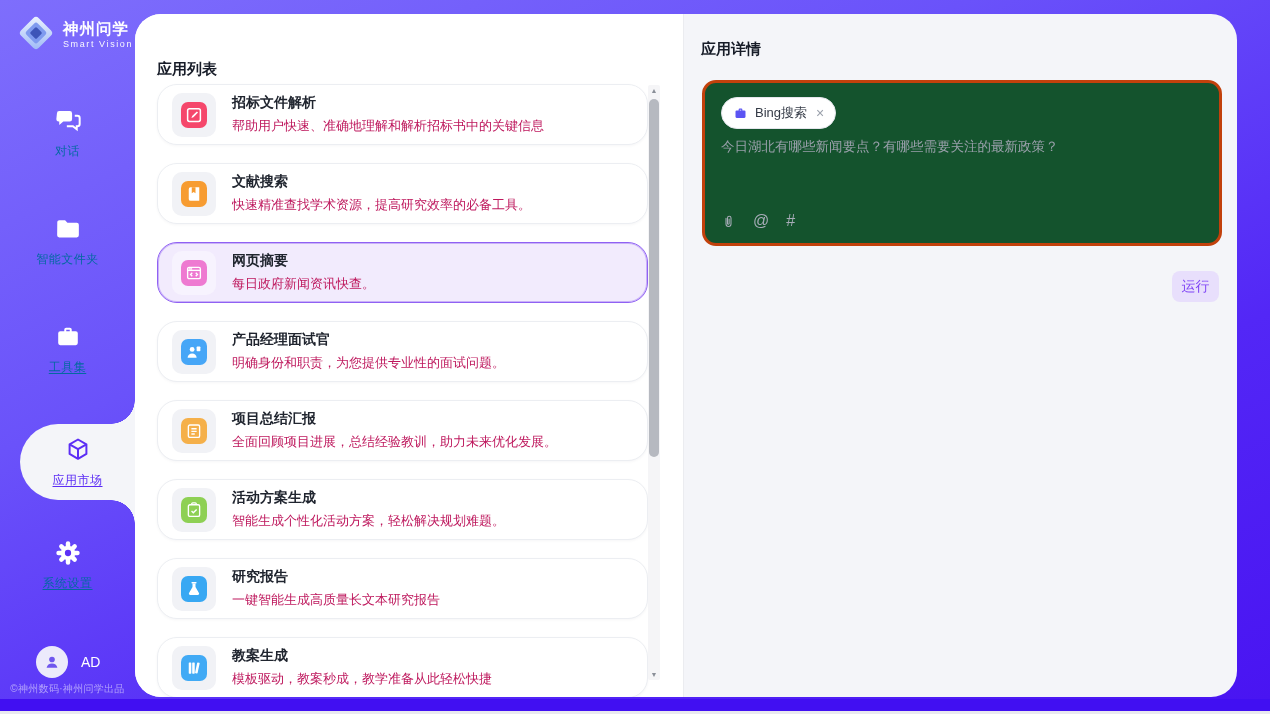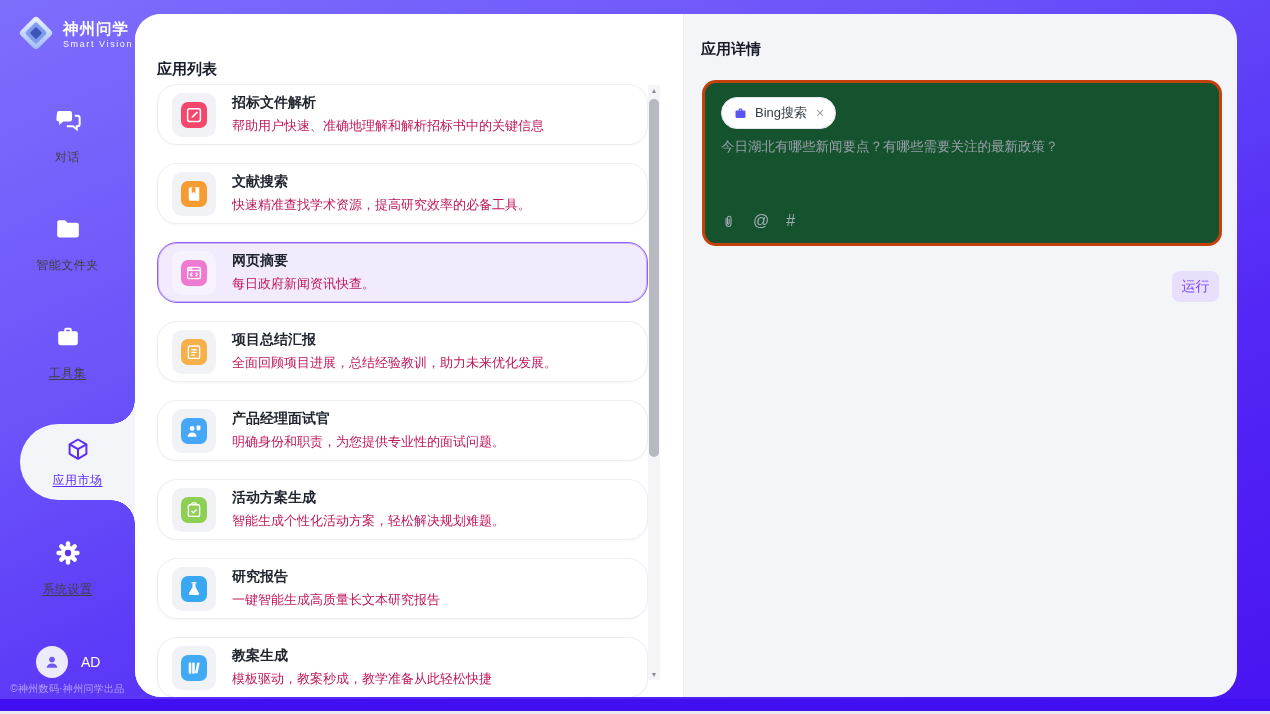--- a/index.html
+++ b/index.html
@@ -13,21 +13,21 @@
   .frame{position:absolute;left:0;top:0;right:0;height:699px;
     background:linear-gradient(155deg,#7e6efc 0%,#6a52fa 35%,#5327f6 70%,#4914f2 100%);}
   .bluebar{position:absolute;left:0;right:0;bottom:3px;height:12px;background:#410ff2;}
 
   
   .sidebar{position:absolute;left:0;top:0;width:135px;height:671px;}
   .logo{position:absolute;left:16px;top:13px;display:flex;align-items:center;gap:7px;}
   .logo-txt{color:#fff;line-height:1;}
   .logo-title{font-size:15.5px;font-weight:700;letter-spacing:1px;}
   .logo-sub{font-size:9px;letter-spacing:1.6px;margin-top:4px;opacity:.95;}
-  .nav-item{position:absolute;left:0;right:0;display:flex;flex-direction:column;align-items:center;gap:13px;color:#404040;cursor:pointer;}
+  .nav-item{position:absolute;left:0;right:0;display:flex;flex-direction:column;align-items:center;gap:7px;color:#0369a1;cursor:pointer;}
   .nav-item .nav-ico{width:30px;height:30px;display:flex;align-items:center;justify-content:center;}
   .nav-item .nav-label{font-size:12px;letter-spacing:.5px;}
   .nav-item.underlined .nav-label{text-decoration:underline;text-underline-offset:2px;}
   .nav-item.active{left:20px;right:0;height:76px;background:var(--bubble);border-radius:38px 0 0 38px;justify-content:center;gap:7px;color:#5b2df5;}
   .nav-item.active .nav-label{color:#5b2df5;text-decoration:underline;text-underline-offset:2px;}
   .nav-item.active::before,.nav-item.active::after{content:"";position:absolute;right:0;width:24px;height:24px;}
   .nav-item.active::before{top:-24px;background:radial-gradient(circle at 0 0,rgba(0,0,0,0) 23.5px,var(--bubble) 24px);}
   .nav-item.active::after{bottom:-24px;background:radial-gradient(circle at 0 100%,rgba(0,0,0,0) 23.5px,var(--bubble) 24px);}
   .user-row{position:absolute;left:36px;top:646px;display:flex;align-items:center;gap:13px;color:#fff;font-size:14px;cursor:pointer;}
   .avatar{width:32px;height:32px;border-radius:50%;background:#eceafb;display:flex;align-items:center;justify-content:center;}
@@ -205,45 +205,45 @@
               </svg>
             </span>
           </span>
           <span class="item-text">
             <span class="item-name">网页摘要</span>
             <span class="item-desc">每日政府新闻资讯快查。</span>
           </span>
         </div>
         <div class="app-item">
           <span class="item-icon-box">
-            <span class="item-icon" style="background: rgb(245, 176, 74);">
-              <svg viewBox="0 0 24 24" fill="none" stroke="#fff" stroke-width="1.8">
-                <rect x="4.5" y="4" width="15" height="16.5" rx="2"></rect>
-                <path d="M8.5 9h7M8.5 12.5h7M8.5 16h4.5"></path>
-              </svg>
-            </span>
-          </span>
-          <span class="item-text">
-            <span class="item-name">项目总结汇报</span>
-            <span class="item-desc">全面回顾项目进展，总结经验教训，助力未来优化发展。</span>
-          </span>
-        </div>
-        <div class="app-item">
-          <span class="item-icon-box">
             <span class="item-icon" style="background: rgb(70, 166, 247);">
               <svg viewBox="0 0 24 24" fill="#fff">
                 <circle cx="9.5" cy="8.5" r="3.2"></circle>
                 <path d="M3.5 19.5c0-3.3 2.7-5.5 6-5.5s6 2.2 6 5.5z"></path>
                 <rect x="15.5" y="4.5" width="5" height="6.5" rx="1"></rect>
               </svg>
             </span>
           </span>
           <span class="item-text">
             <span class="item-name">产品经理面试官</span>
             <span class="item-desc">明确身份和职责，为您提供专业性的面试问题。</span>
+          </span>
+        </div>
+        <div class="app-item">
+          <span class="item-icon-box">
+            <span class="item-icon" style="background: rgb(245, 176, 74);">
+              <svg viewBox="0 0 24 24" fill="none" stroke="#fff" stroke-width="1.8">
+                <rect x="4.5" y="4" width="15" height="16.5" rx="2"></rect>
+                <path d="M8.5 9h7M8.5 12.5h7M8.5 16h4.5"></path>
+              </svg>
+            </span>
+          </span>
+          <span class="item-text">
+            <span class="item-name">项目总结汇报</span>
+            <span class="item-desc">全面回顾项目进展，总结经验教训，助力未来优化发展。</span>
           </span>
         </div>
         <div class="app-item">
           <span class="item-icon-box">
             <span class="item-icon" style="background: rgb(142, 208, 84);">
               <svg viewBox="0 0 24 24" fill="none" stroke="#fff" stroke-width="1.8">
                 <rect x="4.5" y="5" width="15" height="15.5" rx="2"></rect>
                 <path d="M9 5V3.8a1.3 1.3 0 0 1 1.3-1.3h3.4A1.3 1.3 0 0 1 15 3.8V5"></path>
                 <path d="M8.7 13.2l2.4 2.4 4.4-4.4"></path>
               </svg>

